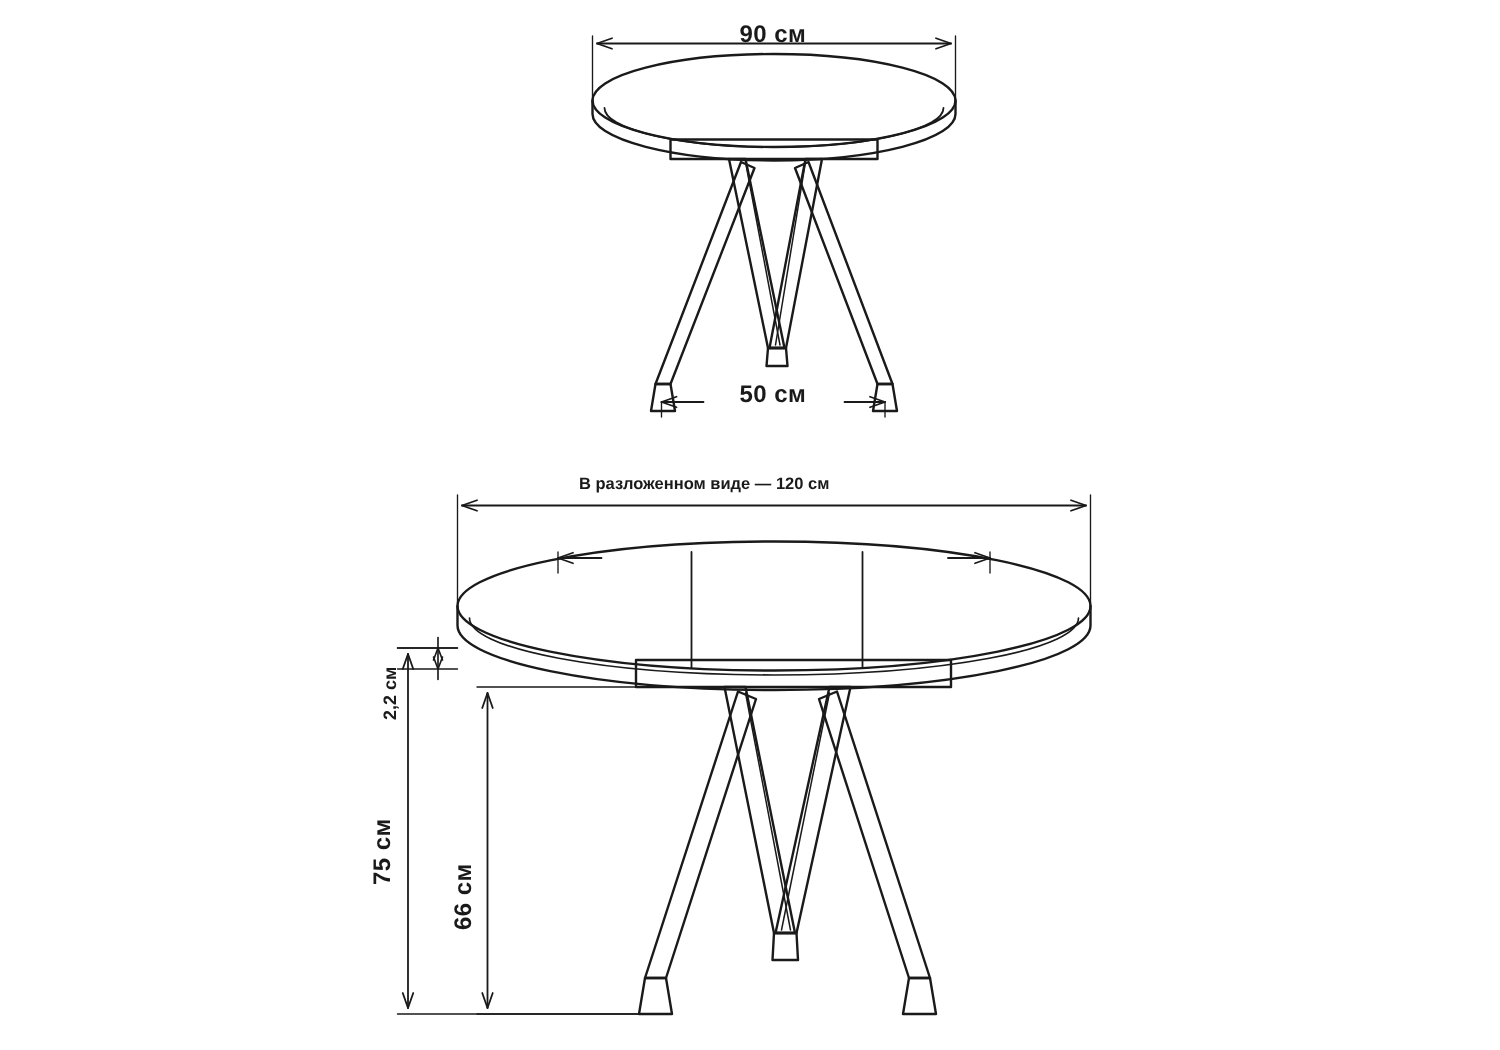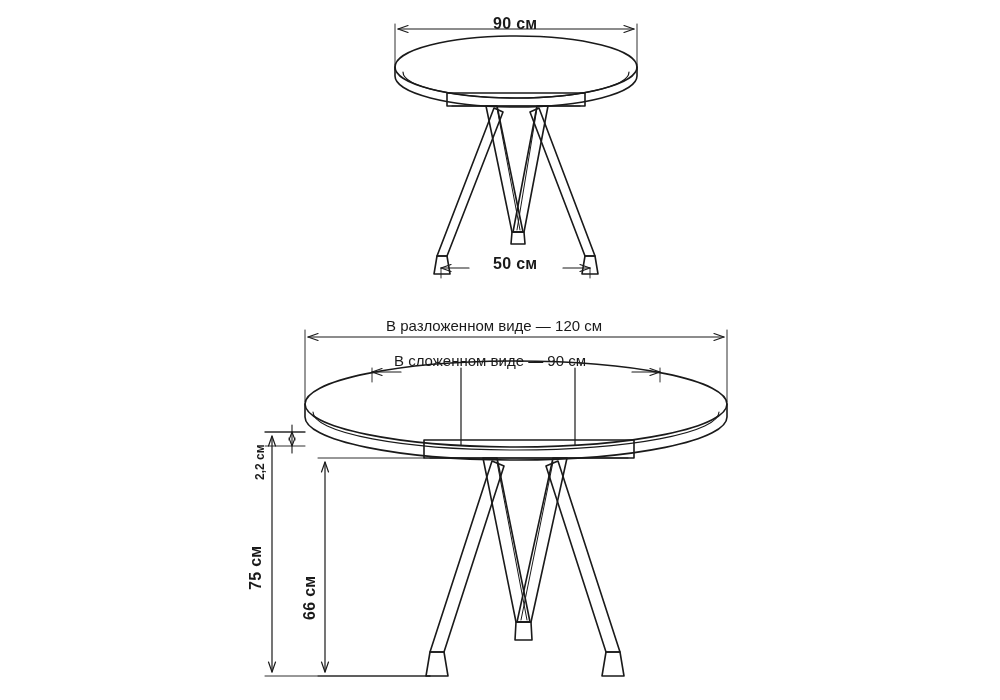--- a/index.html
+++ b/index.html
@@ -34,22 +34,22 @@
   .lbl-dim {
     font-size: 16px;
     font-weight: 700;
     letter-spacing: 0.3px;
   }
   .lbl-dim-sm {
     font-size: 15px;
     font-weight: 700;
   }
   .lbl-cap {
-    font-size: 15px;
-    font-weight: 400;
+    font-size: 11px;
+    font-weight: 700;
   }
   .rot90 {
     transform: rotate(-90deg);
   }
 </style>
 </head>
 <body>
 
 <div id="stage">
 
@@ -168,21 +168,20 @@
 
     </g>
   </svg>
 
   <div class="lbl lbl-dim" style="left:493px; top:16px;">90 см</div>
 
   <div class="lbl lbl-dim" style="left:493px; top:256px;">50 см</div>
 
   <div class="lbl lbl-cap" style="left:386px; top:318px;">В разложенном виде — 120 см</div>
 
-  <div class="lbl lbl-cap" style="left:394px; top:353px;">В сложенном виде — 90 см</div>
 
   <div class="lbl lbl-dim-sm rot90" style="left:266px; top:432px; font-size:12px; transform-origin:left top; transform:rotate(-90deg) translate(-48px, -12px);">2,2 см</div>
 
   <div class="lbl lbl-dim rot90" style="left:248px; top:560px; transform-origin:left top; transform:rotate(-90deg) translate(-30px, 0px);">75 см</div>
 
   <div class="lbl lbl-dim rot90" style="left:302px; top:590px; transform-origin:left top; transform:rotate(-90deg) translate(-30px, 0px);">66 см</div>
 
 </div>
 
 </body></html>

